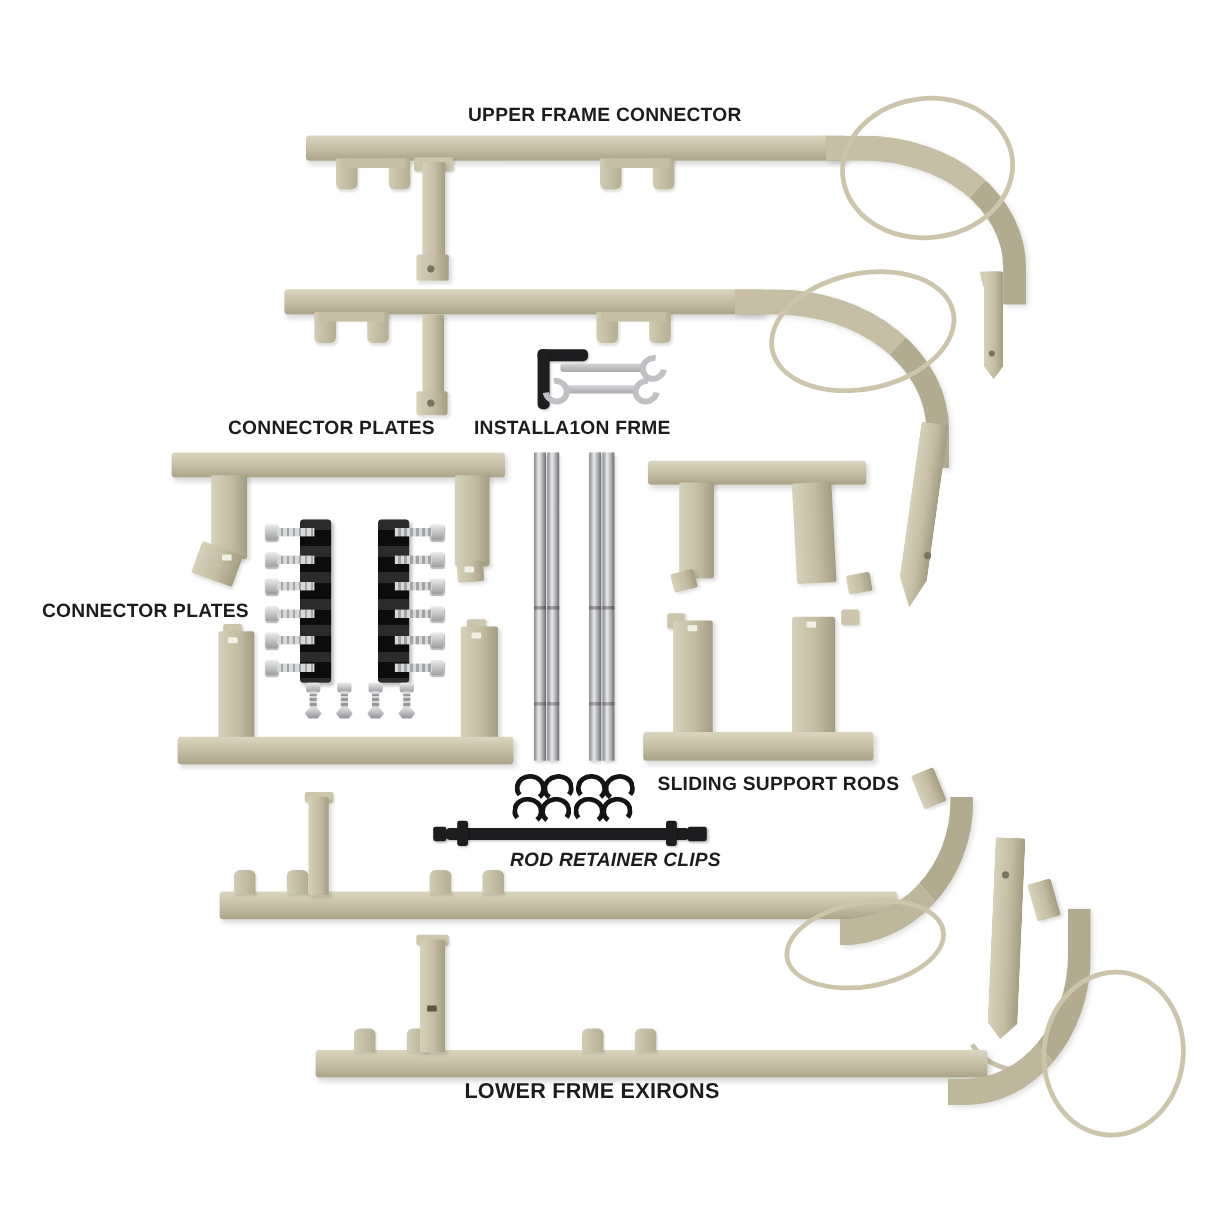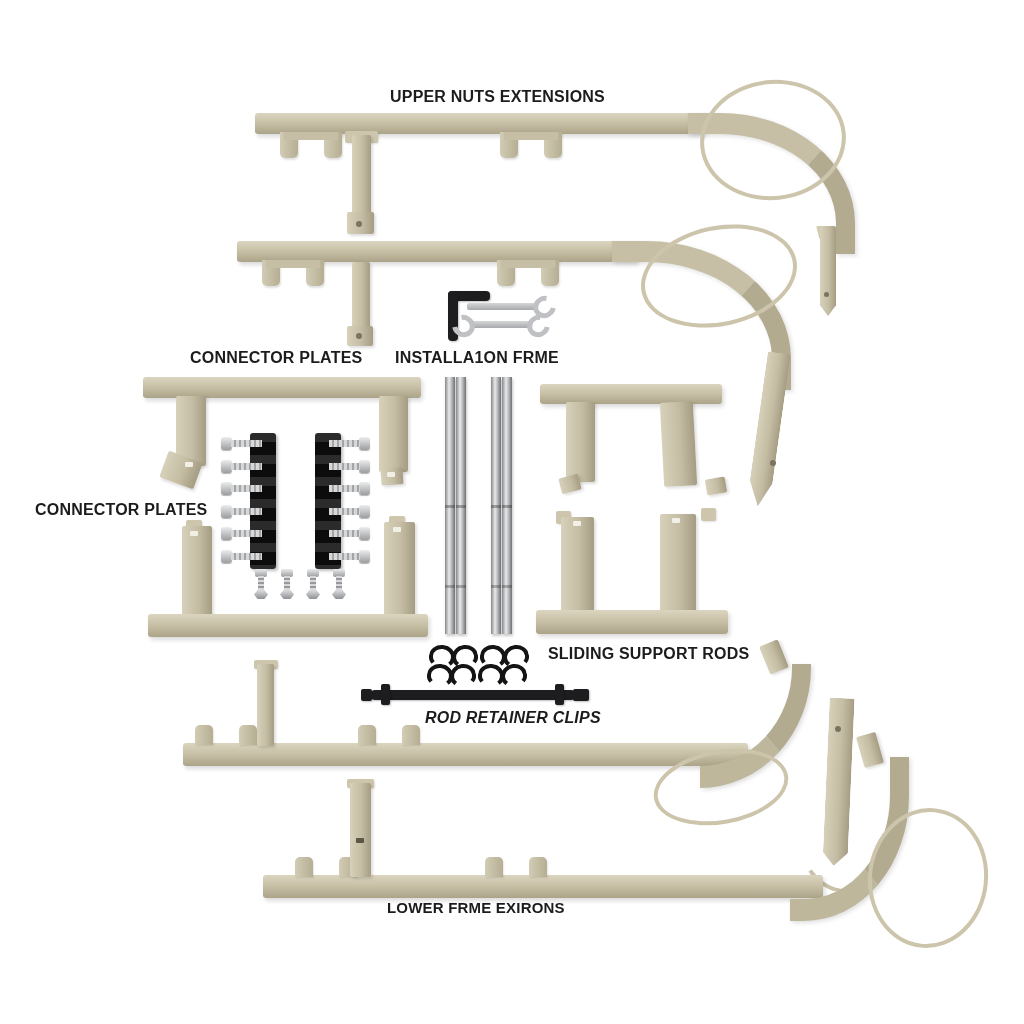--- a/index.html
+++ b/index.html
@@ -59,27 +59,27 @@
   .wbar{background:linear-gradient(180deg,#d4d6d8,#a7a9ac);border-radius:2px;}
   .jaw{position:absolute;width:13px;height:12px;border:5px solid #bfc1c4;border-radius:50%;}
   .jaw.open-r{border-right-color:transparent;transform:rotate(-35deg);}
   .jaw.open-l{border-left-color:transparent;transform:rotate(35deg);}
 </style>
 </head>
 <body>
 
 <div class="canvas" style="--bg: #ffffff; --ink: #1c1c1e;">
 
-  <div class="lbl" style="left:390px;top:88px;">UPPER NUTS EXTENSIONS</div>
+  <div class="lbl" style="left:390px;top:88px;">UPPER FRAME CONNECTOR</div>
   <div class="lbl" style="left:190px;top:349px;">CONNECTOR PLATES</div>
   <div class="lbl" style="left:395px;top:349px;">INSTALLA1ON FRME</div>
   <div class="lbl" style="left:35px;top:501px;">CONNECTOR PLATES</div>
   <div class="lbl" style="left:548px;top:645px;">SLIDING SUPPORT RODS</div>
   <div class="lbl" style="left:425px;top:709px;font-style:italic;">ROD RETAINER CLIPS</div>
-  <div class="lbl" style="left:387px;top:899px;font-size:15px;">LOWER FRME EXIRONS</div>
+  <div class="lbl" style="left:387px;top:899px;font-size:18px;">LOWER FRME EXIRONS</div>
 
   <div>
     <div class="part bar" style="left:255px;top:113px;width:450px;height:21px;"></div>
     <div class="part elbow-dn" style="left:688px;top:113px;width:148px;height:120px;"></div>
     <div class="part vbar" style="left:816px;top:226px;width:19px;height:13px;clip-path:polygon(0 0,100% 0,82% 100%,18% 100%);"></div>
     <div class="part wireloop" style="left:700px;top:80px;width:138px;height:112px;transform:rotate(-6deg);"></div>
     <div class="part hooks" style="left:280px;top:132px;width:62px;height:26px;">
       <div class="tab-d" style="left:0;"></div>
       <div class="tab-d" style="left:44px;"></div>
       <div class="bridge"></div>

